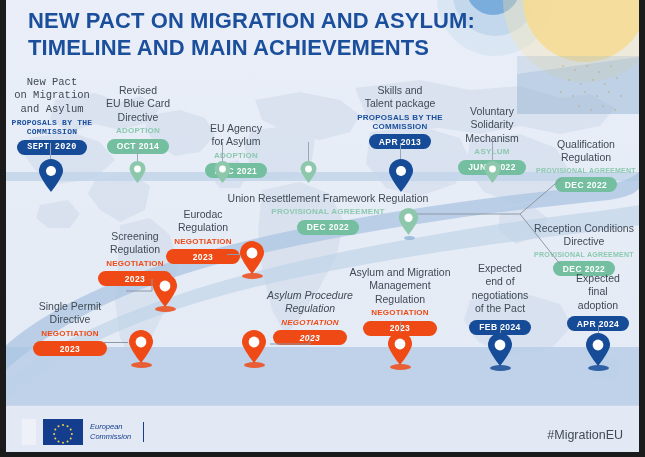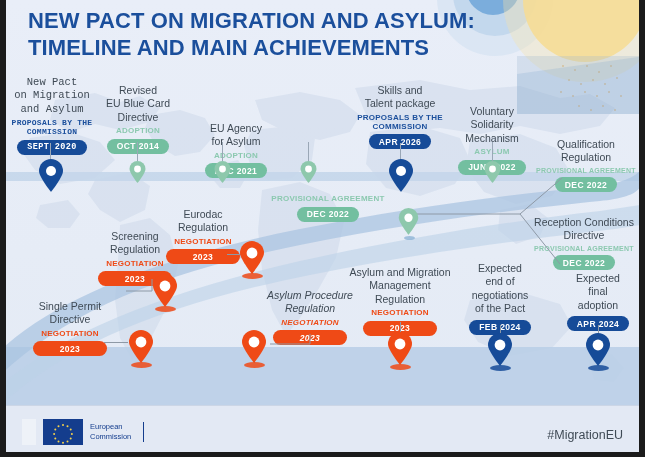--- a/index.html
+++ b/index.html
@@ -42,21 +42,21 @@
   .pin{position:absolute;width:26px;height:34px;}
   .pin.small{width:17px;height:23px;}
   .stem{position:absolute;width:1px;background:#9aa7b6;}
   .conn{position:absolute;background:#8e99a6;height:1px;}
   .connv{position:absolute;background:#8e99a6;width:1px;}
 
   
   .eu-logo{position:absolute;left:22px;top:419px;display:flex;align-items:center;gap:7px;}
   .flag{width:40px;height:26px;background:#143d8d;position:relative;border:0;}
   .flag .stars{position:absolute;inset:0;}
-  .eu-text{color:#143d8d;font-size:7.5px;line-height:1.3;font-weight:normal;}
+  .eu-text{color:#143d8d;font-size:7.5px;line-height:1.3;font-weight:normal;font-style:italic;}
   .eu-rule{width:1px;height:20px;background:#143d8d;margin-left:5px;}
   .hashtag{position:absolute;right:22px;top:428px;color:#3f4a55;font-size:12.5px;}
 </style>
 </head>
 <body>
 
 <div id="poster">
 
   <div class="bg-base"></div>
 
@@ -171,21 +171,21 @@
   <svg class="pin small" style="left:300px;top:161px;" viewBox="0 0 17 23">
     <path d="M8.5 22 C8.5 22 16.5 12 16.5 8 A8 8 0 1 0 .5 8 C.5 12 8.5 22 8.5 22 Z" fill="#8ec8ac"></path>
     <circle cx="8.5" cy="8" r="3.4" fill="#fff"></circle>
   </svg>
 
   <div class="ms" style="left:348px;top:84px;width:104px;">
     <div class="name">Skills and
 Talent package</div>
     <div class="stage blue">PROPOSALS BY THE
 COMMISSION</div>
-    <div class="badge blue">APR 2026</div>
+    <div class="badge blue">APR 2013</div>
   </div>
   <div class="stem" style="left:400px;top:143px;height:18px;"></div>
   <svg class="pin" style="left:388px;top:159px;" viewBox="0 0 26 34">
     <path d="M13 33 C13 33 25 18 25 12 A12 12 0 1 0 1 12 C1 18 13 33 13 33 Z" fill="#164b98"></path>
     <circle cx="13" cy="12" r="5" fill="#fff"></circle>
   </svg>
 
   <div class="ms" style="left:444px;top:88px;width:96px;margin-top:17px;">
     <div class="name">Voluntary
 Solidarity
@@ -199,34 +199,35 @@
     <circle cx="8.5" cy="8" r="3.4" fill="#fff"></circle>
   </svg>
 
   <div class="ms" style="left:528px;top:138px;width:116px;">
     <div class="name">Qualification
 Regulation</div>
     <div class="stage green" style="font-size:7px;">PROVISIONAL AGREEMENT</div>
     <div class="badge green">DEC 2022</div>
   </div>
 
-  <div class="ms" style="left:524px;top:216px;width:120px;">
+  <div class="ms" style="left:524px;top:222px;width:120px;">
     <div class="name">Reception Conditions
 Directive</div>
     <div class="stage green" style="font-size:7px;">PROVISIONAL AGREEMENT</div>
     <div class="badge green">DEC 2022</div>
   </div>
 
   <svg style="position:absolute;left:410px;top:168px;width:160px;height:110px;" viewBox="0 0 160 110">
     <line x1="4" y1="46" x2="110" y2="46" stroke="#8e99a6" stroke-width="1"></line>
     <line x1="110" y1="46" x2="152" y2="10" stroke="#8e99a6" stroke-width="1"></line>
     <line x1="110" y1="46" x2="150" y2="96" stroke="#8e99a6" stroke-width="1"></line>
   </svg>
 
   <div class="ms" style="left:208px;top:192px;width:240px;">
+    <div class="name">Union Resettlement Framework Regulation</div>
     <div class="stage green">PROVISIONAL AGREEMENT</div>
     <div class="badge green">DEC 2022</div>
   </div>
   <svg class="pin small" style="left:398px;top:208px;width:21px;height:28px;" viewBox="0 0 17 23">
     <path d="M8.5 22 C8.5 22 16.5 12 16.5 8 A8 8 0 1 0 .5 8 C.5 12 8.5 22 8.5 22 Z" fill="#8ec8ac"></path>
     <circle cx="8.5" cy="8" r="3.4" fill="#fff"></circle>
   </svg>
   <div style="position:absolute;left:404px;top:236px;width:11px;height:4px;border-radius:50%;background:#8fb4d6;opacity:.8;"></div>
 
   <div class="ms" style="left:160px;top:208px;width:86px;">

